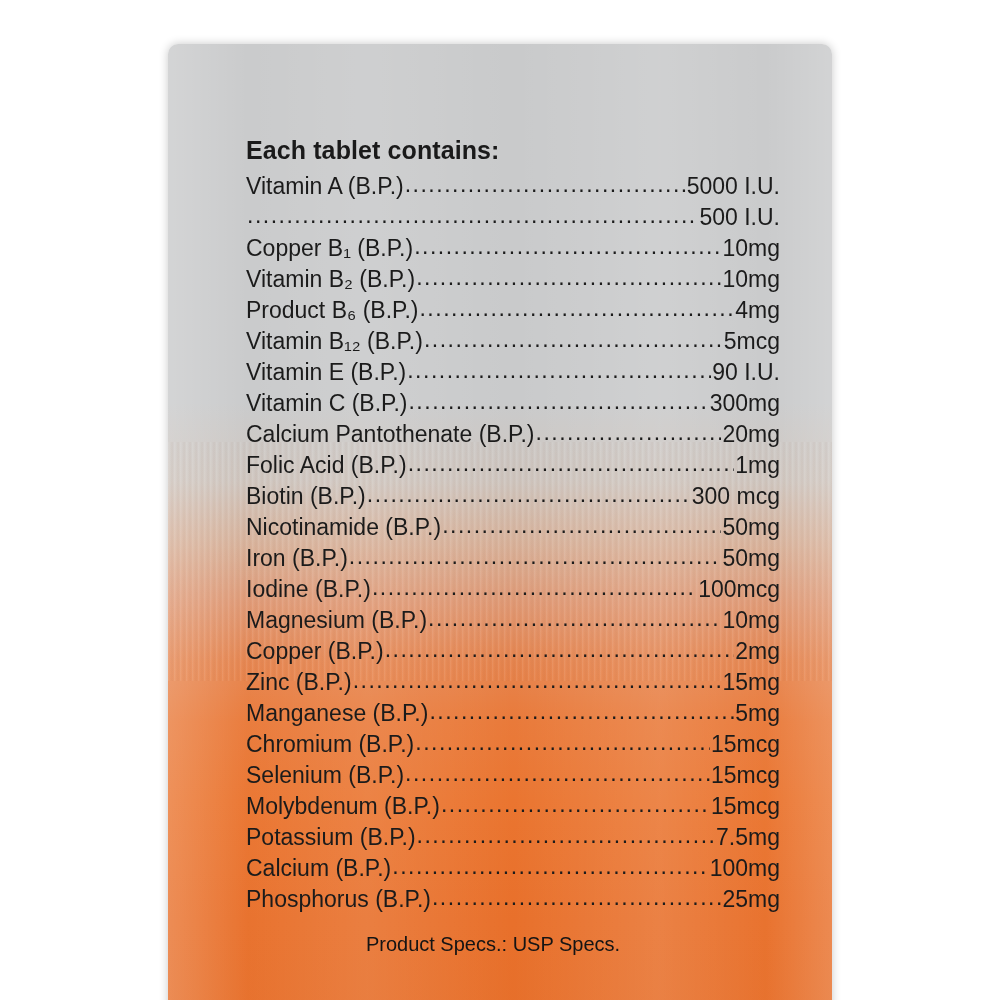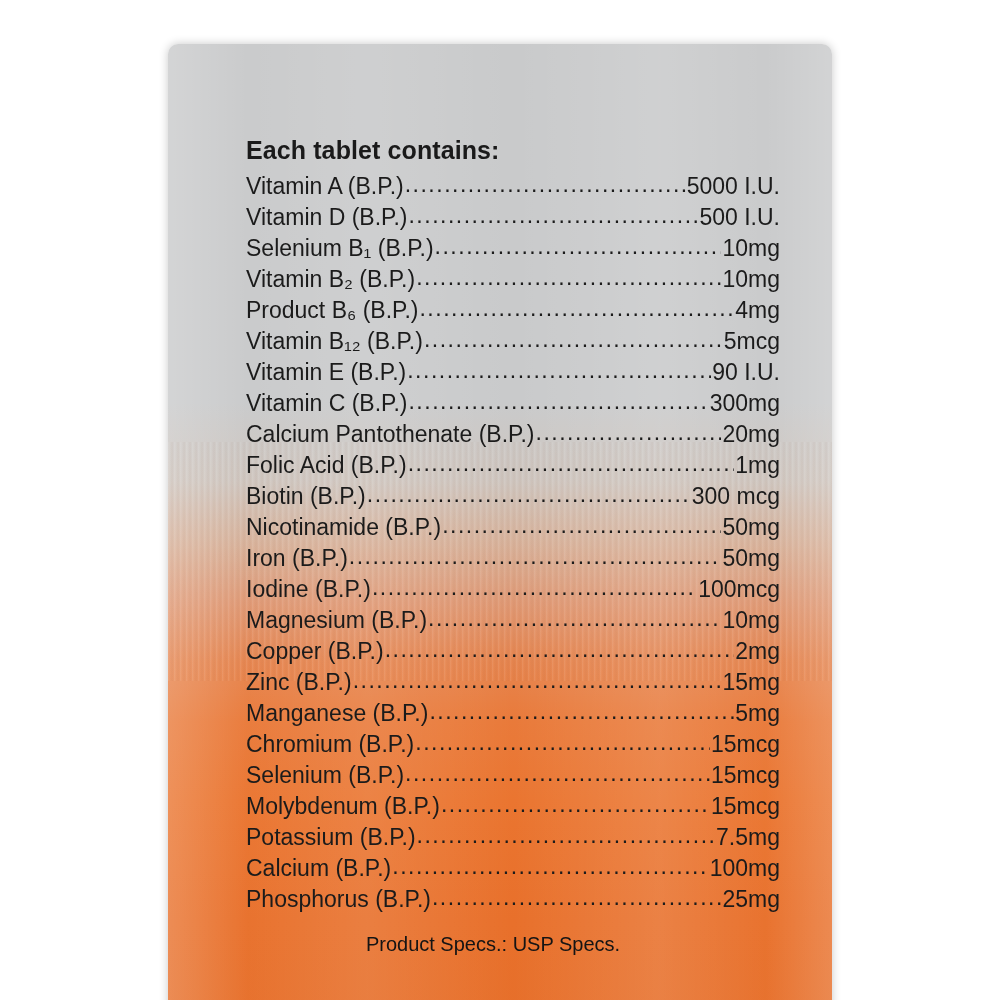--- a/index.html
+++ b/index.html
@@ -148,26 +148,25 @@
 
       <div class="heading">Each tablet contains:</div>
 
       <ul class="ing-list" id="ingredient-list">
           <li class="ing-row">
             <span class="ing-name">Vitamin A (B.P.)</span>
             <span class="dots">......................................................................................</span>
             <span class="ing-value">5000 I.U.</span>
           </li>
           <li class="ing-row">
-            <span class="ing-name">Vitamin D (B.P.)</span>
             <span class="dots">......................................................................................</span>
             <span class="ing-value">500 I.U.</span>
           </li>
           <li class="ing-row">
-            <span class="ing-name">Selenium B₁ (B.P.)</span>
+            <span class="ing-name">Copper B₁ (B.P.)</span>
             <span class="dots">......................................................................................</span>
             <span class="ing-value">10mg</span>
           </li>
           <li class="ing-row">
             <span class="ing-name">Vitamin B₂ (B.P.)</span>
             <span class="dots">......................................................................................</span>
             <span class="ing-value">10mg</span>
           </li>
           <li class="ing-row">
             <span class="ing-name">Product B₆ (B.P.)</span>

